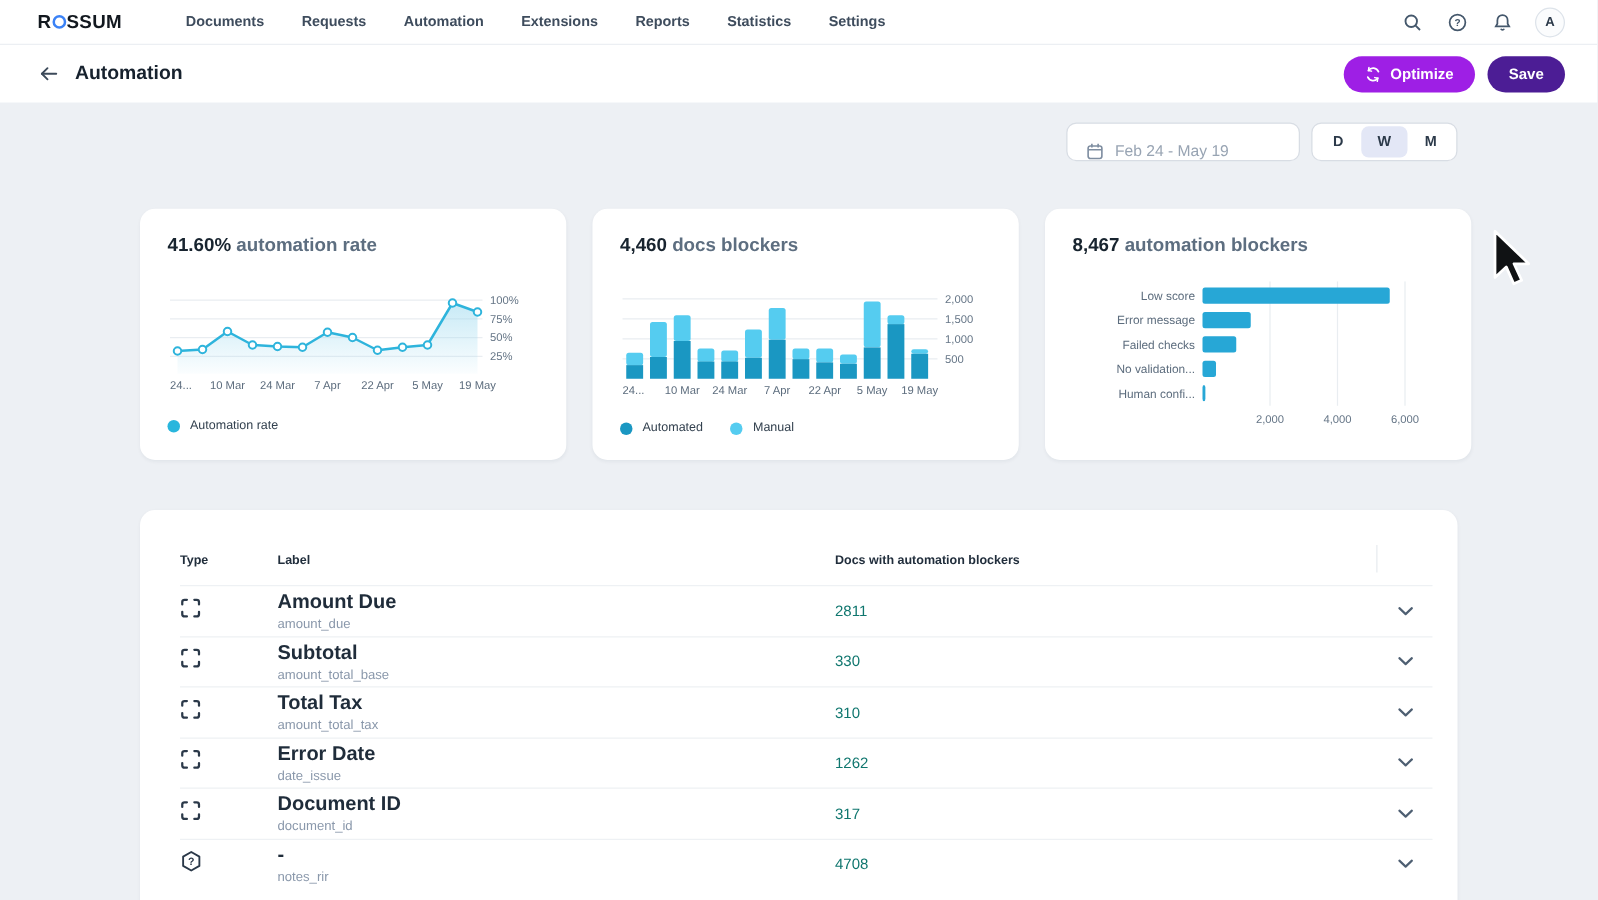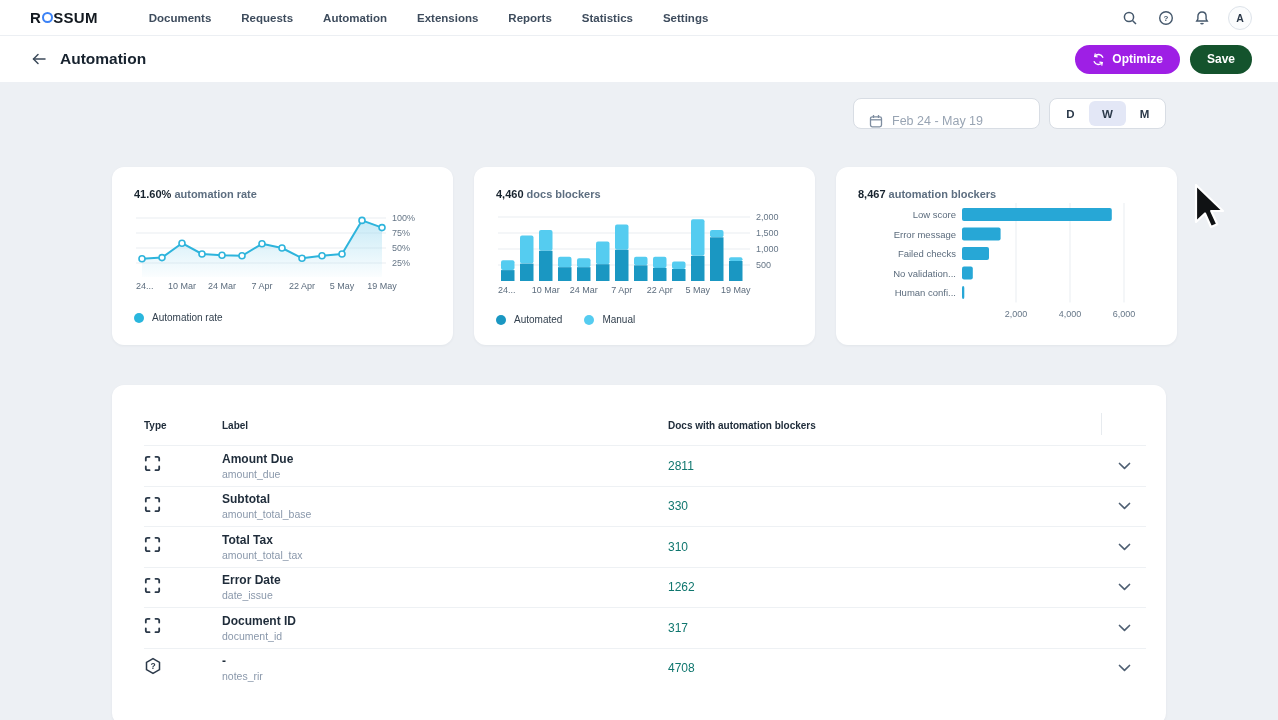--- a/index.html
+++ b/index.html
@@ -25,34 +25,34 @@
 
 .content { width:1054px; margin:0 auto 0 112px; }
 .controls-row { display:flex; justify-content:flex-end; gap:9px; margin-top:16px; }
 .date-range { height:31px; background:#fff; border:1px solid #d8dde4; border-radius:8px; display:flex; align-items:flex-end; gap:9px; padding:0 15px; font-size:12.5px; color:#98a4b3; cursor:pointer; width:187px; }
 .granularity { height:31px; background:#fff; border:1px solid #d8dde4; border-radius:8px; display:flex; align-items:center; padding:0 2px; }
 .gran-btn { width:37px; height:25px; border:none; background:transparent; border-radius:6px; font-size:11.5px; font-weight:700; color:#2c3a4a; cursor:pointer; font-family:inherit; }
 .gran-btn.active { background:#e3e7f6; }
 
 .cards-row { display:flex; gap:21px; margin-top:38px; }
 .card { background:#fff; border-radius:12px; box-shadow:0 1px 3px rgba(25,39,55,.05); flex:1; padding:21px 19px 18px 22px; }
-.card-title { font-size:11px; margin-bottom:3px; }
+.card-title { font-size:15px; margin-bottom:20px; }
 .card-title .val { font-weight:700; color:#18242f; }
 .card-title .rest { font-weight:600; color:#5d6e80; }
 .legend-row { display:flex; gap:22px; margin-top:13px; }
 .legend-item { display:flex; align-items:center; gap:8px; font-size:10px; color:#33414f; }
 .legend-dot { width:10px; height:10px; border-radius:50%; }
 
 .table-card { background:#fff; border-radius:12px; box-shadow:0 1px 3px rgba(25,39,55,.05); margin-top:40px; padding:20px 20px 0 32px; height:340px; }
 .tgrid { display:grid; grid-template-columns:78px 446px 1fr 44px; align-items:center; }
 .thead { height:40px; position:relative; }
 .th { font-size:10px; font-weight:700; color:#212e3c; }
 .th-sep { position:absolute; right:44px; top:8px; width:1px; height:22px; background:#e7ebef; }
 .trow { height:40.5px; border-top:1px solid #eef1f4; cursor:pointer; }
-.row-label { font-size:12px; font-weight:700; color:#1f2c3a; line-height:1.25; }
+.row-label { font-size:16px; font-weight:700; color:#1f2c3a; line-height:1.25; }
 .row-sub { font-size:10.5px; color:#8a98ab; margin-top:1px; }
 .row-val { font-size:12px; color:#0f766e; text-align:left; padding-right:14px; }
 .chev { display:flex; justify-content:center; }
 
 .cursor { position:absolute; left:1193px; top:183px; pointer-events:none; z-index:99; }
 </style>
 </head>
 <body>
 
 <div class="topbar">
@@ -104,21 +104,21 @@
   <div class="head-actions">
     <button class="btn" id="btn-optimize" style="background: rgb(158, 31, 229);">
       <svg width="13" height="13" viewBox="0 0 14 14" fill="none" stroke="#fff" stroke-width="1.5" stroke-linecap="round">
           <path d="M11.6 4.6 A5 5 0 0 0 3 3.6"></path>
           <path d="M2.4 9.4 A5 5 0 0 0 11 10.4"></path>
           <polyline points="3.4,1 3,3.7 5.6,4.2" stroke-width="1.3"></polyline>
           <polyline points="10.6,13 11,10.3 8.4,9.8" stroke-width="1.3"></polyline>
         </svg>
       <span>Optimize</span>
     </button>
-    <button class="btn" id="btn-save" style="background: #14532d;">
+    <button class="btn" id="btn-save" style="background: #4c1d95;">
       <span>Save</span>
     </button>
   </div>
 </div>
 
 <div class="content">
 
   <div class="controls-row">
     <div class="date-range">
       <svg width="14" height="14" viewBox="0 0 14 14" fill="none" stroke="#7e8da0" stroke-width="1.3">

